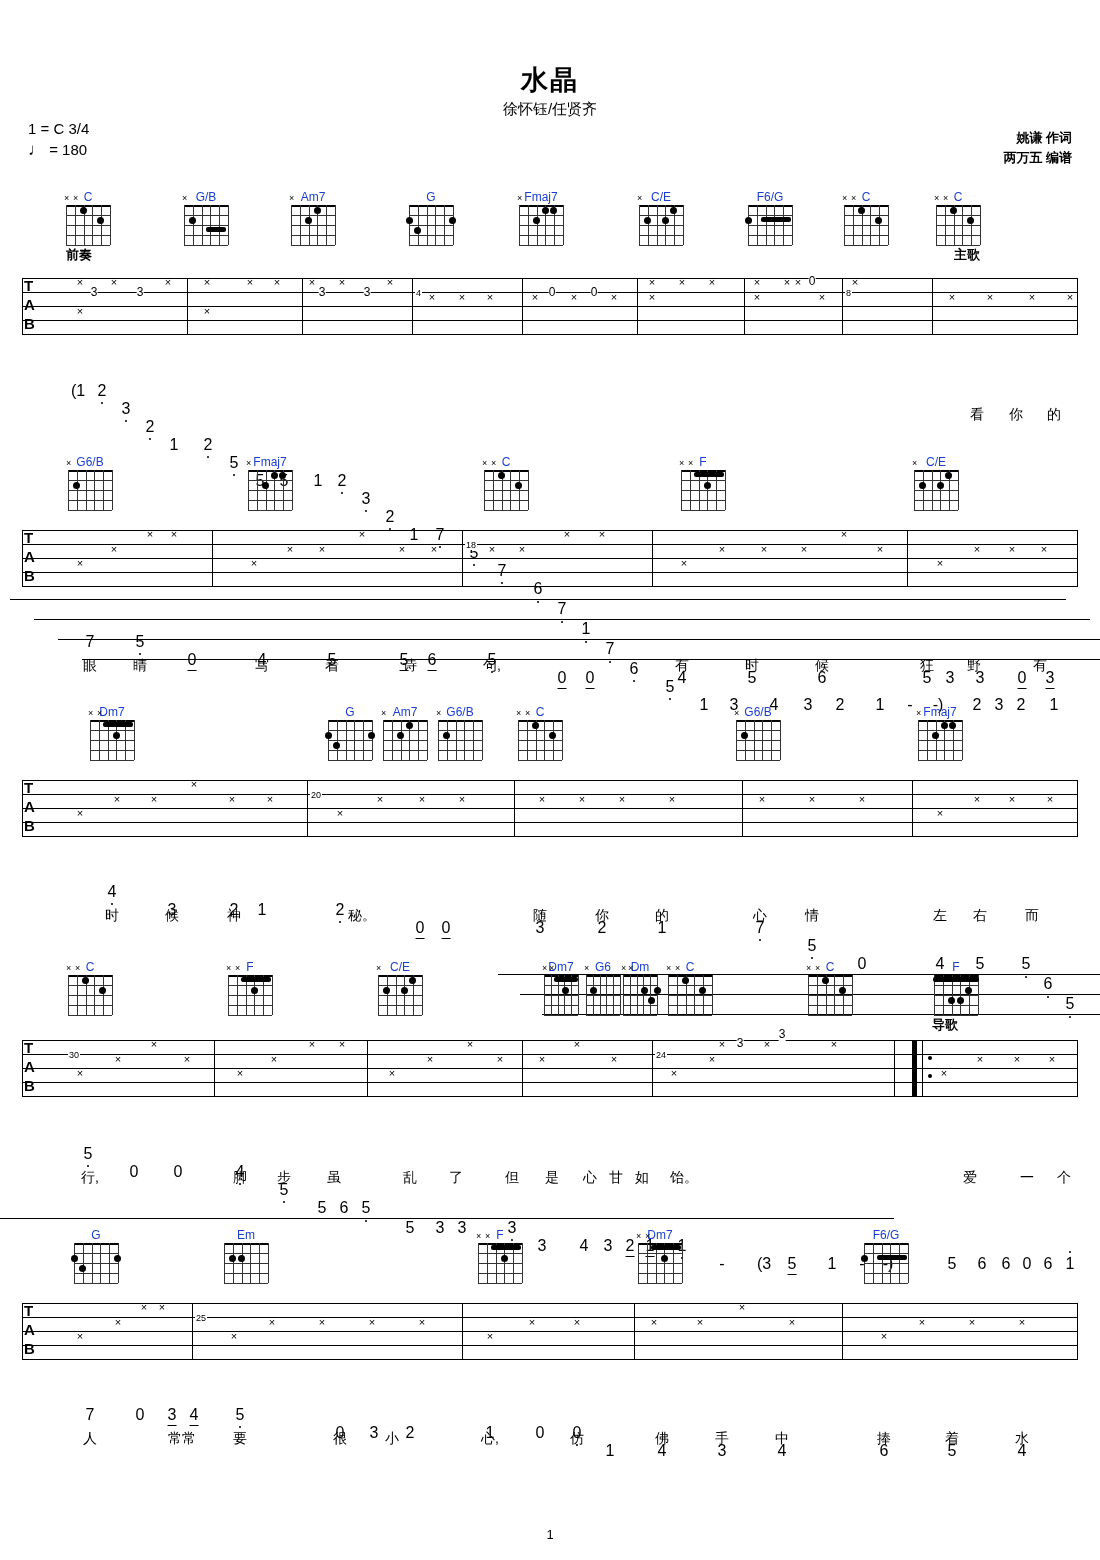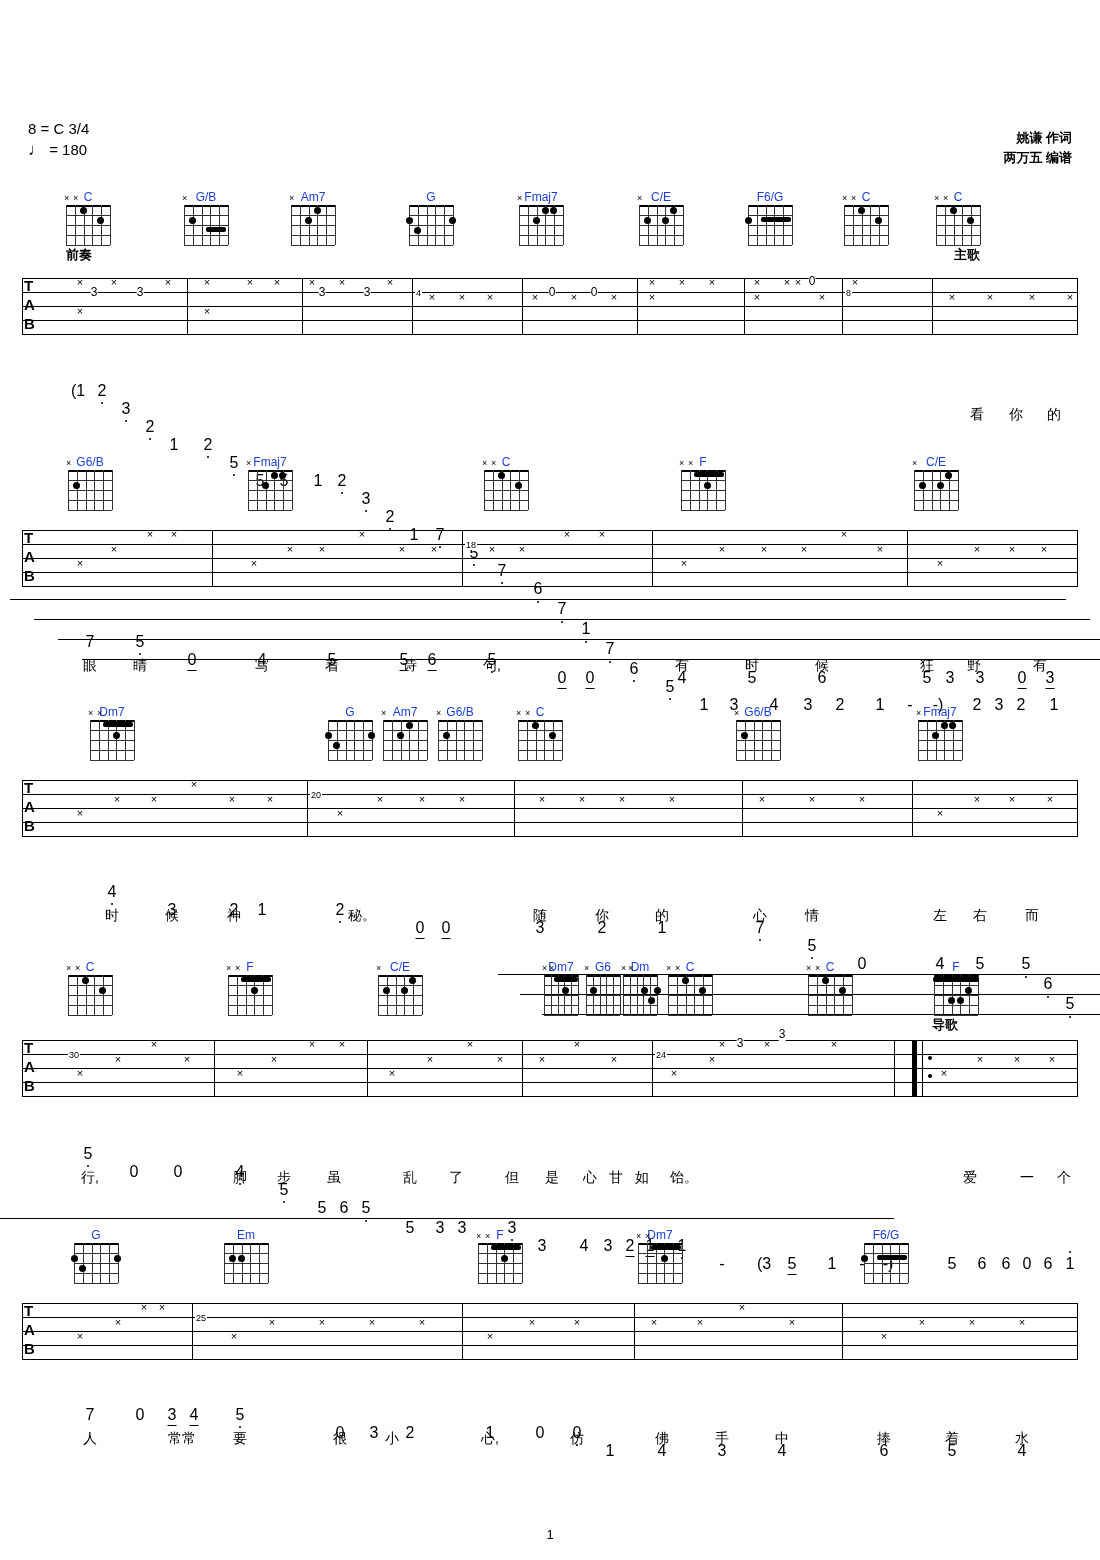--- a/index.html
+++ b/index.html
@@ -54,21 +54,23 @@
   .fr{position:absolute;font-size:12px;transform:translateX(-50%);background:#fff;}
   .measnum{position:absolute;font-size:9px;background:#fff;padding:0 1px;}
   .pagenum{position:absolute;bottom:18px;left:0;width:1100px;text-align:center;font-size:13px;}
   .repeat{position:absolute;width:5px;background:#000;}
   .repdot{position:absolute;width:4px;height:4px;border-radius:50%;background:#000;}
 </style>
 </head>
 <body>
 <div class="page">
 
-<div class="key">8 = C 3/4</div>
+<div class="title">水晶</div>
+<div class="subtitle">徐怀钰/任贤齐</div>
+<div class="key">1 = C 3/4</div>
 <div class="tempo"><span style="font-size:17px;">♩</span> <span>= 180</span></div>
 <div class="credits">
   <div>姚谦 作词</div>
   <div>两万五 编谱</div>
 </div>
 
 <div class="system" style="top:190px;">
 
   <div class="chord" style="left:60px;top:0;">
     <div class="cname">C</div>

